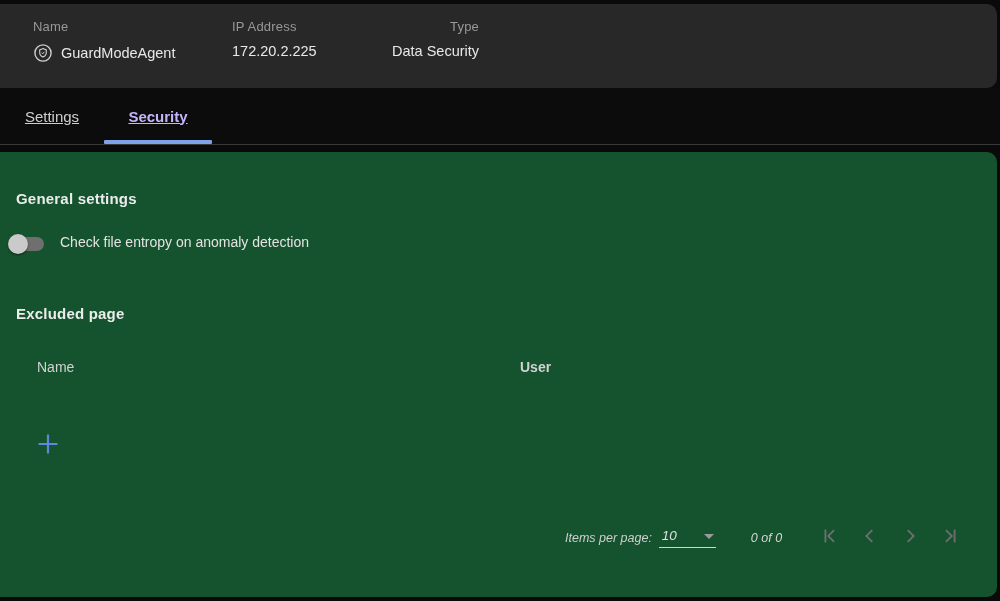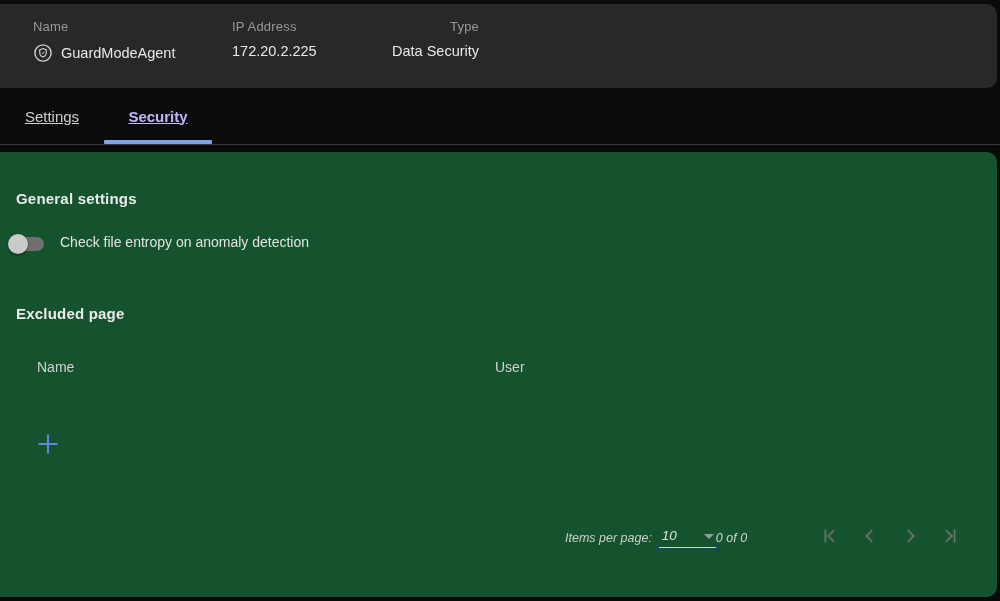--- a/index.html
+++ b/index.html
@@ -72,21 +72,21 @@
     border-radius:50%; background:#cacaca;
     box-shadow:0 1px 2px rgba(0,0,0,.5);
   }
   .toggle-label { margin-left:15px; font-size:14px; color:#e3e3e3; }
 
   
   .col-header {
     position:absolute; top:207px; font-size:14px; color:#d2d2d2;
   }
   .col-header-name { left:37px; }
-  .col-header-user { left:495px; }
+  .col-header-user { left:520px;font-weight:bold; }
 
   .add-btn {
     position:absolute; left:34px; top:278px; width:28px; height:28px;
     background:none; border:none; cursor:pointer;
     display:flex; align-items:center; justify-content:center;
   }
 
   
   .paginator {
     position:absolute; left:565px; top:372px; height:28px;
@@ -97,21 +97,21 @@
     margin-left:7px; width:57px; padding:0 2px 4px 3px;
     border-bottom:1px solid #bef264;
     display:flex; align-items:center; justify-content:space-between;
     font-size:13.5px; color:#e0e0e0; cursor:pointer;
   }
   .caret {
     width:0; height:0; margin-top:2px;
     border-left:5px solid transparent; border-right:5px solid transparent;
     border-top:5px solid #9a9a9a;
   }
-  .range { font-size:12.5px; color:#d6d6d6; }
+  .range { margin-left:35px; font-size:12.5px; color:#d6d6d6; }
 
   .pagenav {
     position:absolute; left:810px; top:364px; height:40px; display:flex;
   }
   .pagenav button {
     width:40px; height:40px; background:none; border:none; cursor:default;
     display:flex; align-items:center; justify-content:center;
   }
   .pagenav svg { stroke:#6e6e6e; fill:none; stroke-width:2; }
 </style>

